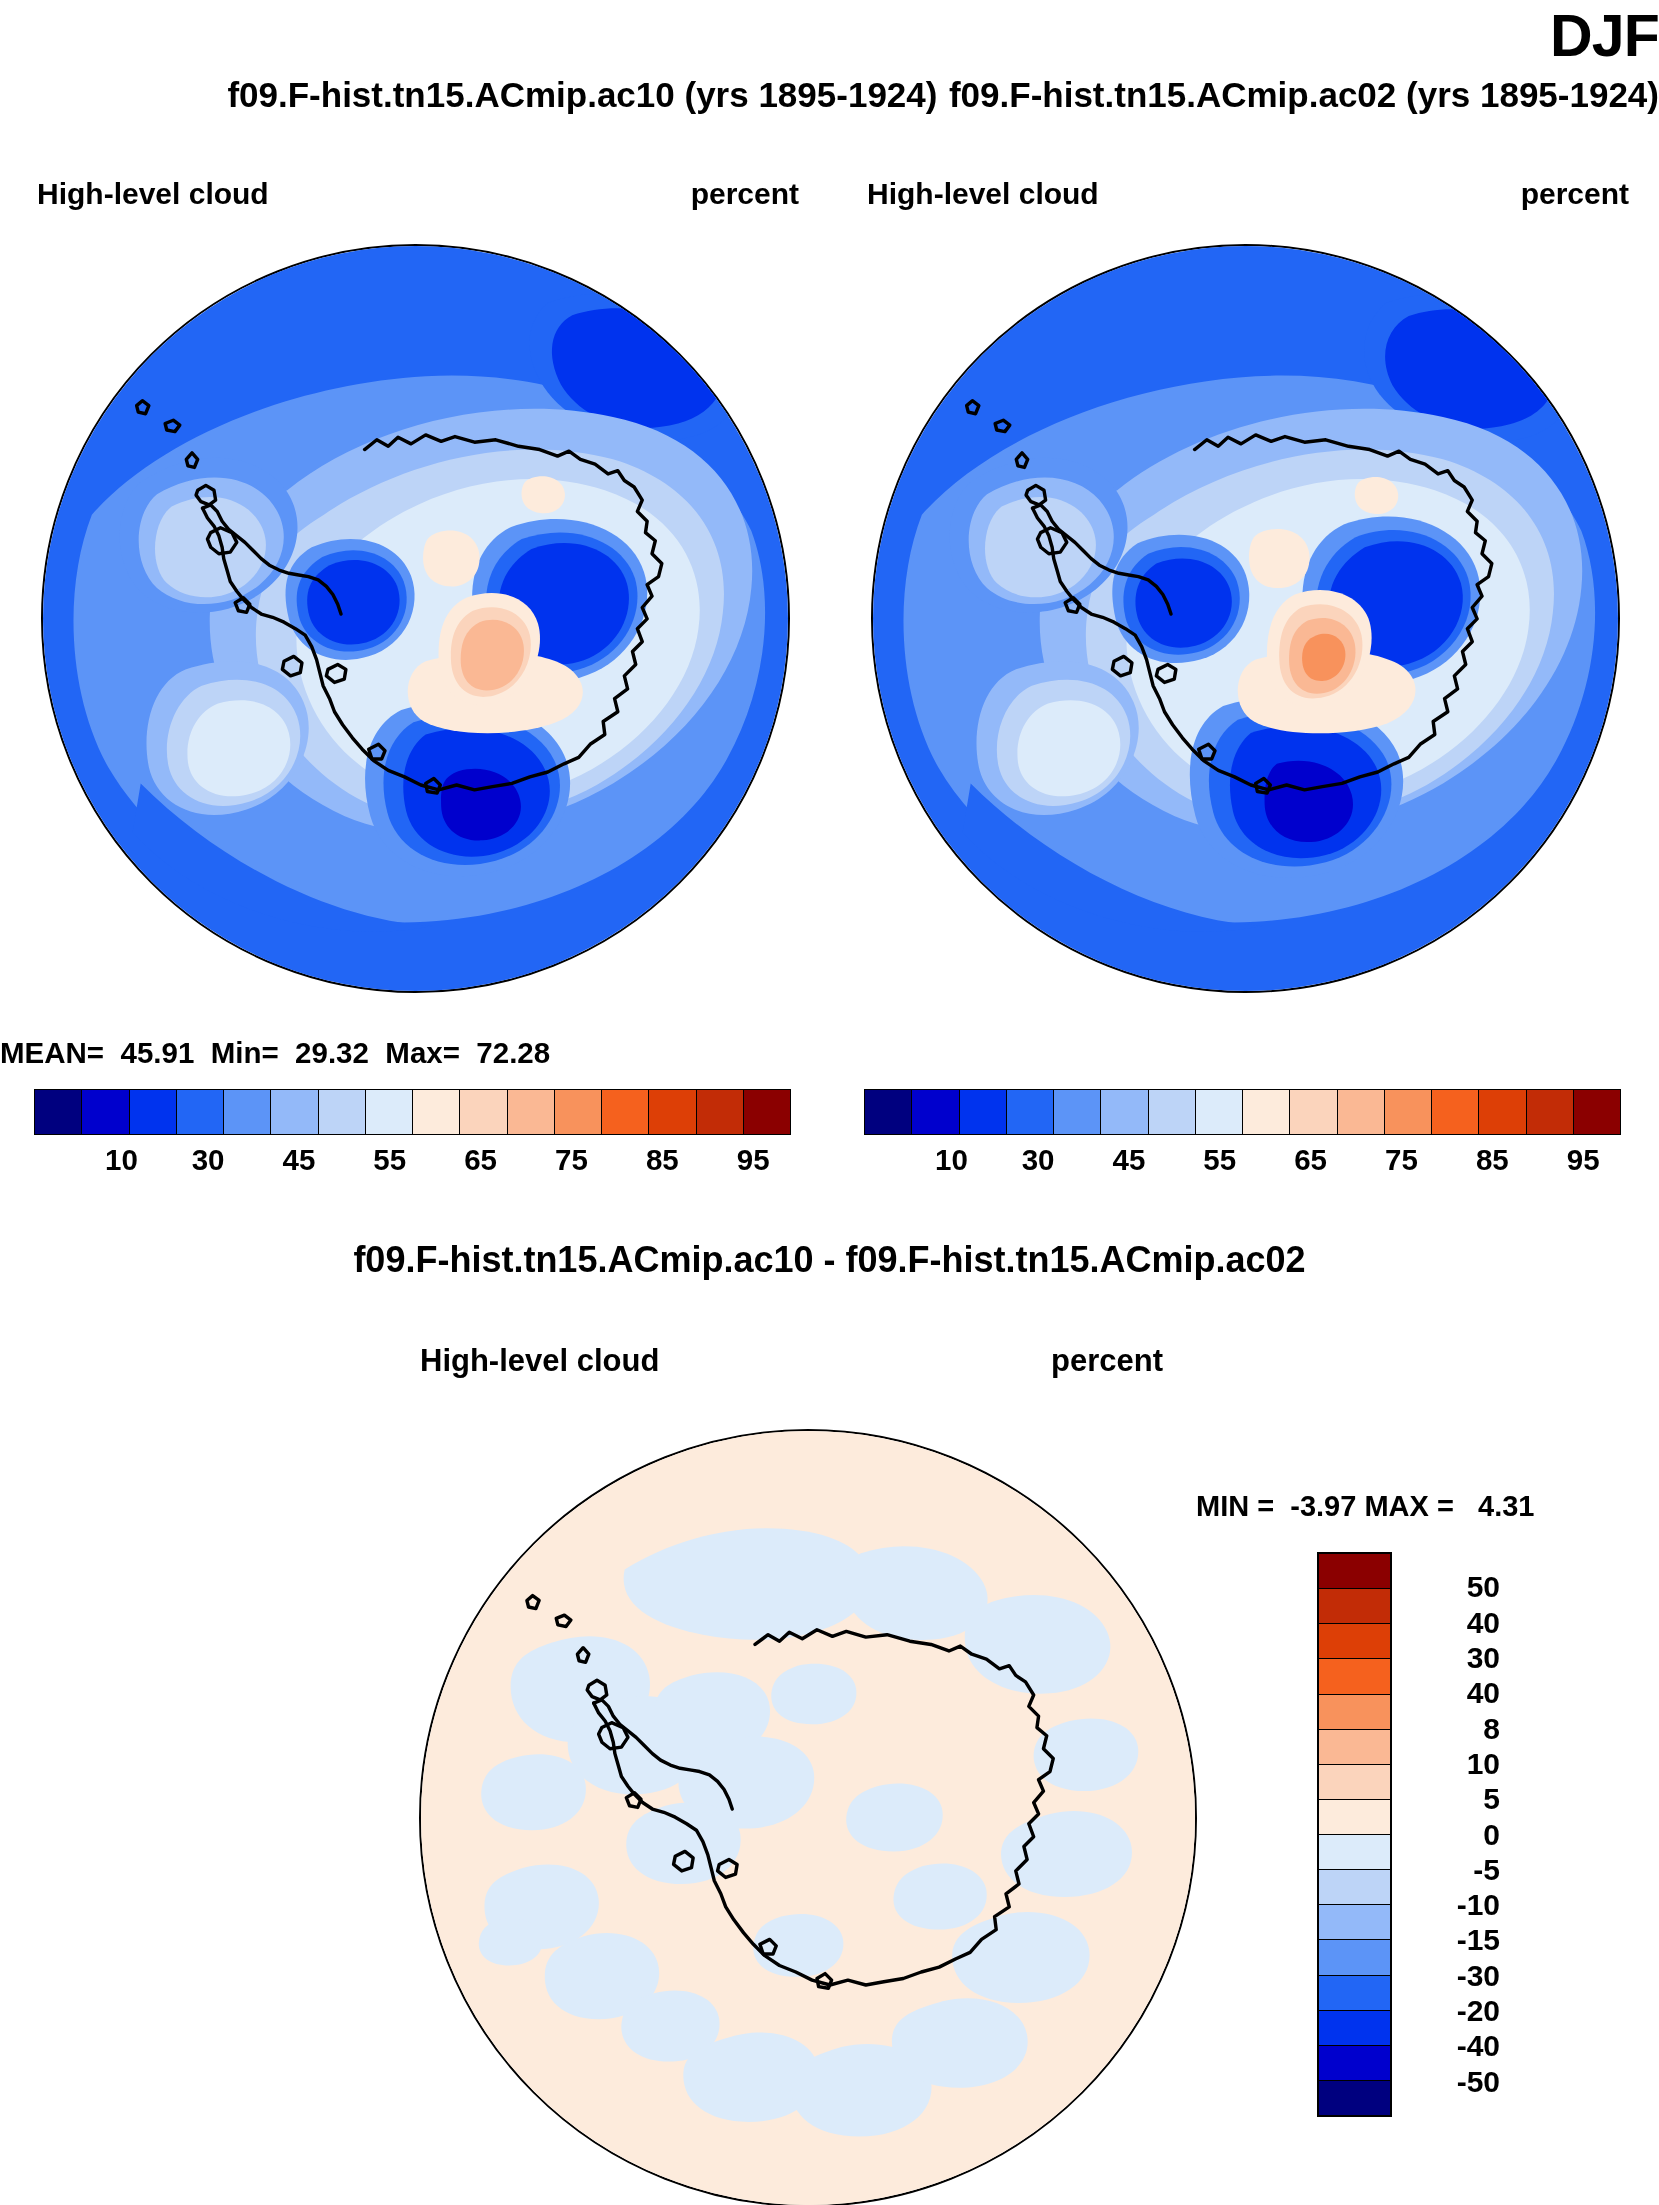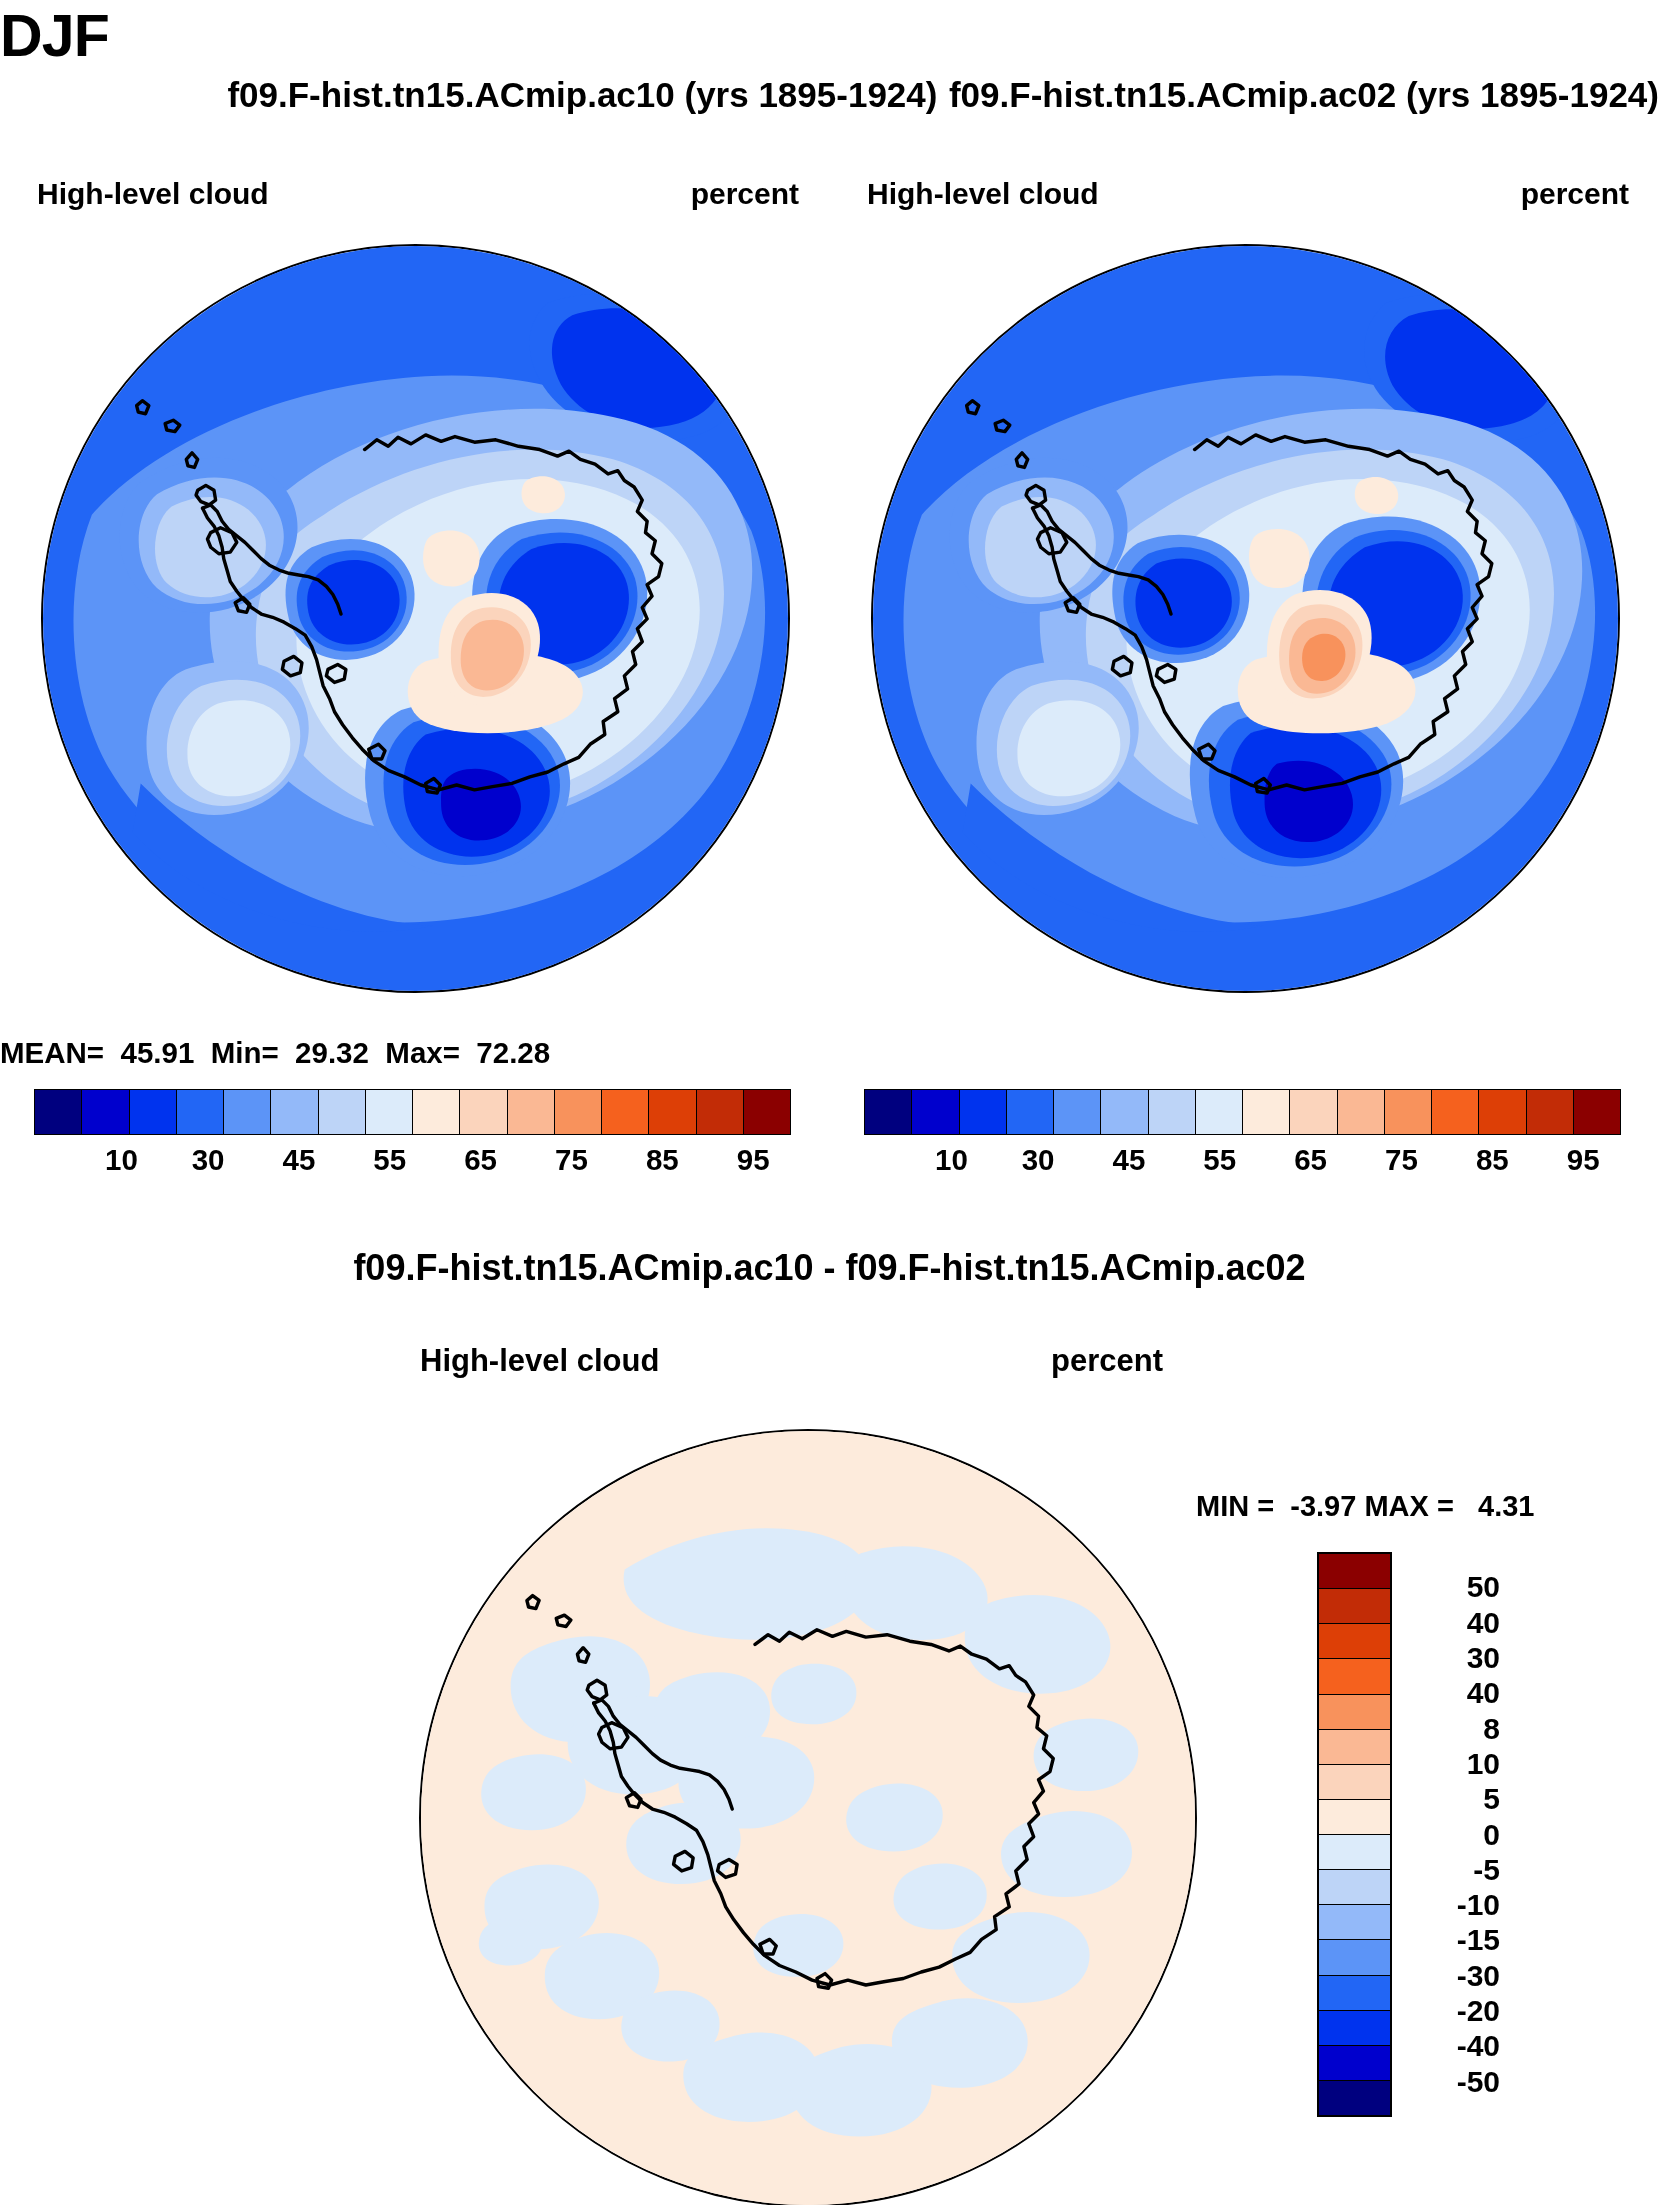--- a/index.html
+++ b/index.html
@@ -6,21 +6,21 @@
   html,body{margin:0;padding:0;background:#ffffff;}
   body{
     width:1659px;height:2205px;
     font-family:"Liberation Sans","DejaVu Sans",sans-serif;
     color:#000;position:relative;overflow:hidden;
   }
   .page{position:relative;width:1659px;height:2205px;}
 
   
   .main-title{
-    position:absolute;top:1.6px;left:0;width:1659px;text-align:left;
+    position:absolute;top:1.6px;left:0;width:1659px;text-align:right;
     font-size:59px;font-weight:bold;letter-spacing:-0.8px;
   }
   .case-line{
     position:absolute;top:75px;left:0;width:1659px;text-align:right;
     font-size:35px;font-weight:bold;white-space:nowrap;
   }
   .case-line span{display:inline-block;}
   .case-gap{width:11.5px;}
 
   
@@ -62,21 +62,21 @@
     position:absolute;top:971px;left:34px;width:757px;height:41px;
   }
   .cbar-h-labels .lbl{
     position:absolute;top:0;font-size:29.5px;font-weight:bold;
     transform:translateX(-50%);white-space:nowrap;
   }
 
   
   .diff-title{
     position:absolute;top:1239px;left:0;width:1659px;text-align:center;
-    font-size:36px;font-weight:bold;white-space:nowrap;margin-top:8px;
+    font-size:36px;font-weight:bold;white-space:nowrap;
   }
 
   
   .diff-panel{position:absolute;top:1343px;left:0;width:1659px;height:862px;}
   .diff-hdr .var{
     position:absolute;left:420px;top:0;font-size:31px;font-weight:bold;
   }
   .diff-hdr .units{
     position:absolute;left:1051px;top:0;font-size:31px;font-weight:bold;
   }

